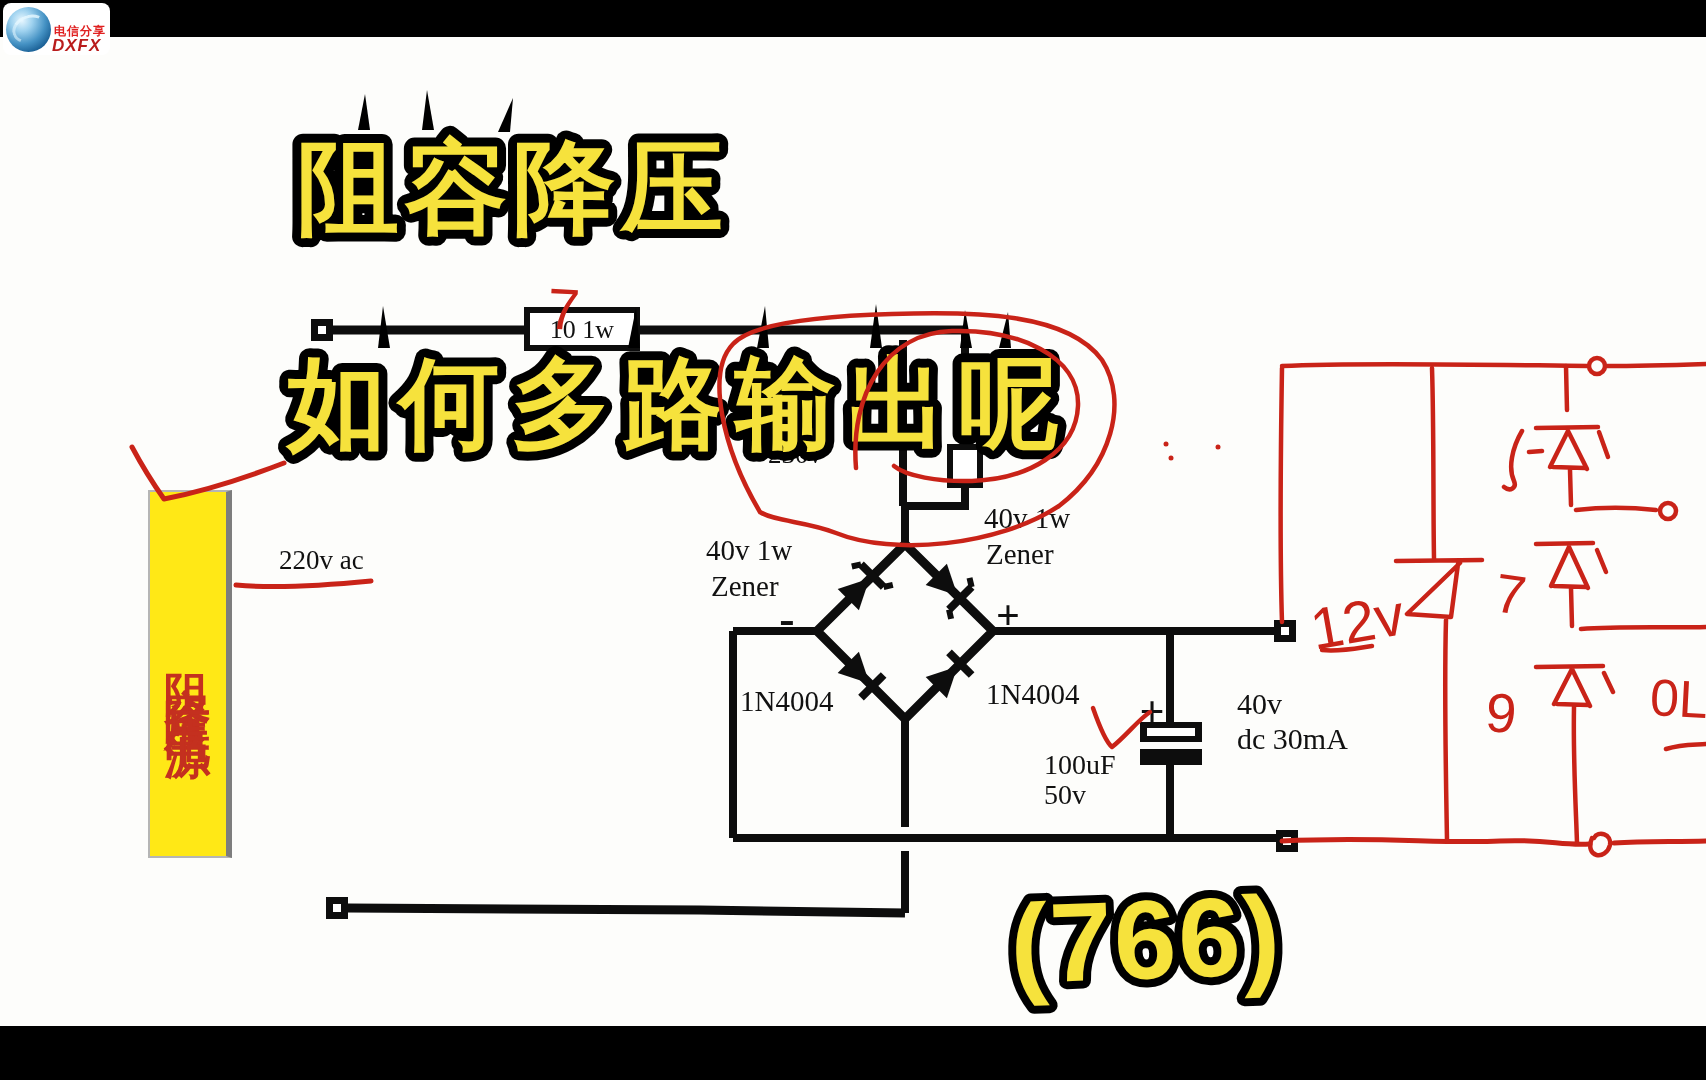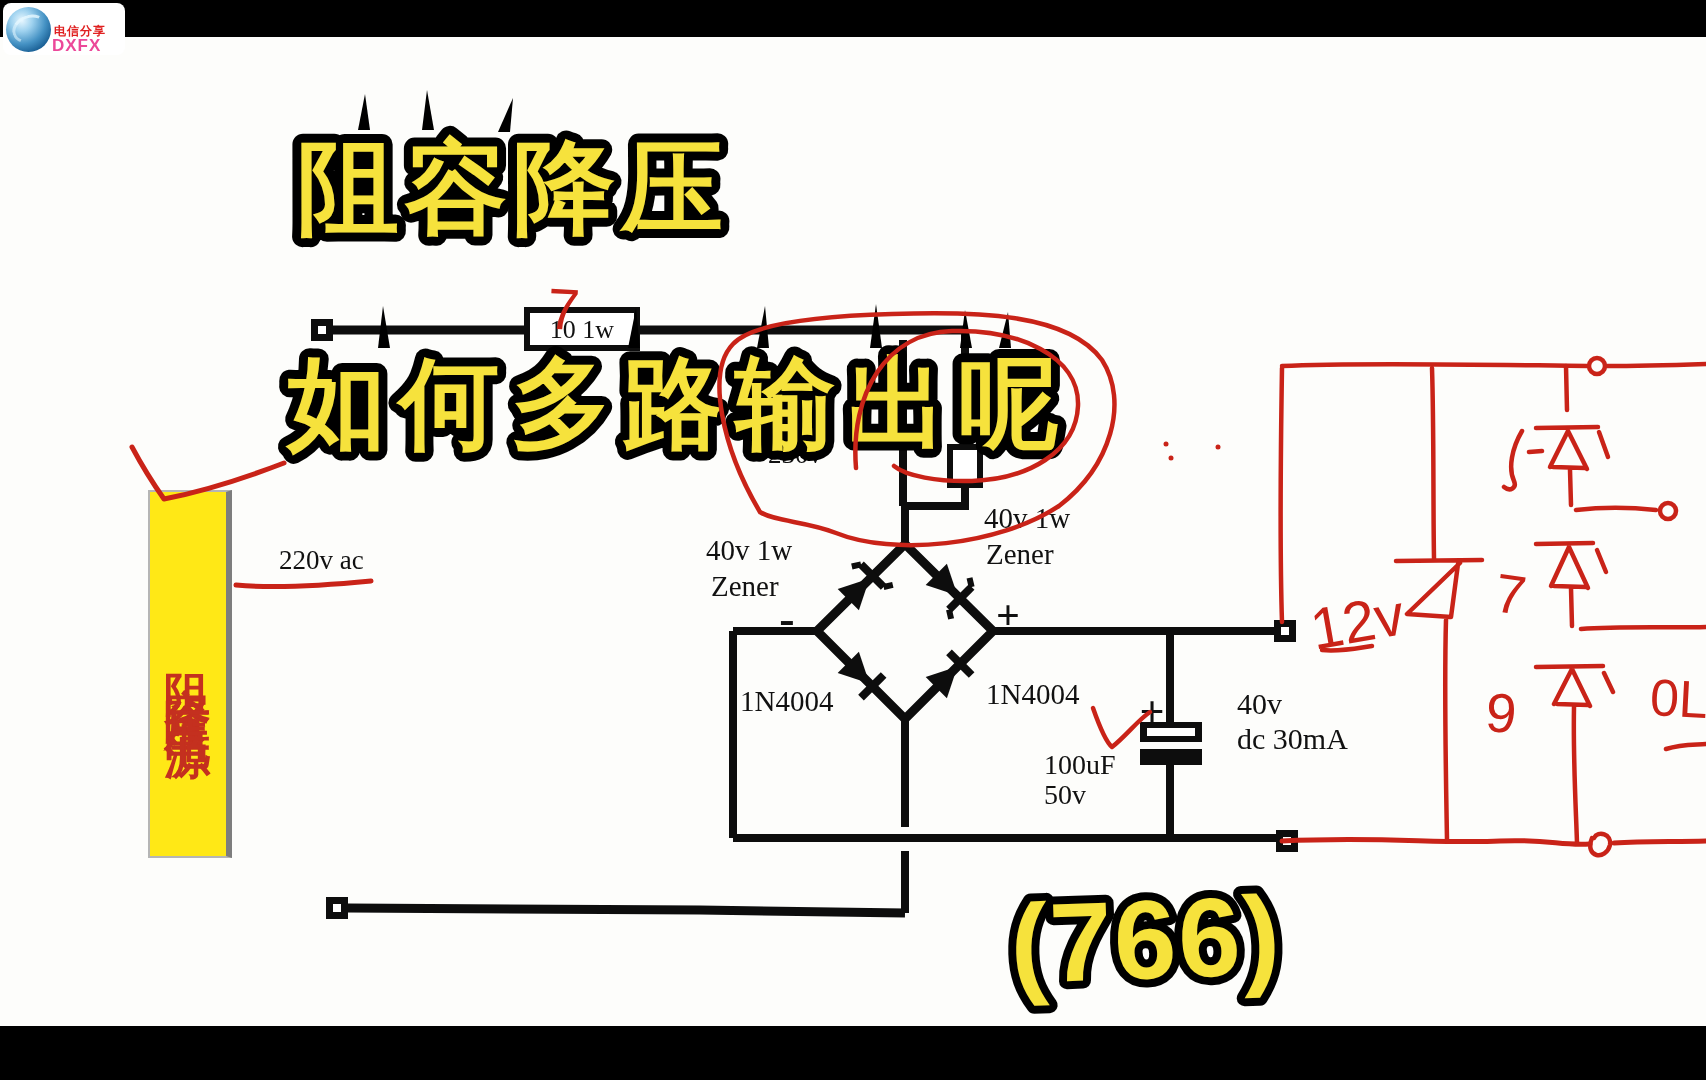--- a/index.html
+++ b/index.html
@@ -1,31 +1,31 @@
 <!DOCTYPE html>
 <html><head>
 <meta charset="utf-8">
 <style>
   html,body{margin:0;padding:0;background:#222;}
   .stage{position:relative;width:1706px;height:1080px;background:#fdfdfb;overflow:hidden;
          font-family:"Liberation Sans",sans-serif;}
   .bar{position:absolute;left:0;width:1706px;background:#000;}
   .bar.top{top:0;height:37px;}
   .bar.bottom{top:1026px;height:54px;}
-  .logo{position:absolute;left:3px;top:3px;width:122px;height:52px;background:#fff;
+  .logo{position:absolute;left:3px;top:3px;width:107px;height:52px;background:#fff;
         border-radius:8px;z-index:6;}
   .globe{position:absolute;left:3px;top:4px;width:45px;height:45px;border-radius:50%;
          background:radial-gradient(circle at 35% 30%,#e8f7ff 0%,#9fd2ef 25%,#4592c4 55%,#155a90 80%,#0b3a63 100%);}
   .globe-swirl{position:absolute;left:9px;top:12px;width:30px;height:22px;border-radius:50%;
          border:3px solid rgba(230,248,255,.75);border-color:rgba(230,248,255,.8) transparent transparent rgba(230,248,255,.55);
          transform:rotate(-18deg);}
   .logo-cn{position:absolute;left:51px;top:20px;font-size:12px;font-weight:bold;color:#e02020;
            letter-spacing:1px;white-space:nowrap;}
-  .logo-en{position:absolute;left:49px;top:33px;font-size:17px;font-weight:bold;
-           color:#ec4899;letter-spacing:1px;}
+  .logo-en{position:absolute;left:49px;top:33px;font-size:17px;font-weight:bold;font-style:italic;
+           color:#b91c1c;letter-spacing:1px;}
   .side-label{position:absolute;left:148px;top:490px;width:84px;height:368px;background:#ffe816;
         border:2px solid #b5b5b5;border-right:6px solid #7d7d7d;box-sizing:border-box;
         writing-mode:vertical-rl;text-orientation:upright;font-size:46px;font-weight:bold;
         color:#c4301f;letter-spacing:12px;display:flex;align-items:center;justify-content:center;
         z-index:3;}
   svg.overlay{position:absolute;left:0;top:0;z-index:4;}
   .ser{font-family:"Liberation Serif","DejaVu Serif",serif;fill:#111;}
   .sticker{font-family:"Liberation Sans","DejaVu Sans",sans-serif;font-weight:bold;
            fill:#f6e23c;stroke:#000;stroke-linejoin:round;paint-order:stroke;}
   .red{stroke:#c92318;fill:none;stroke-linecap:round;stroke-linejoin:round;}

